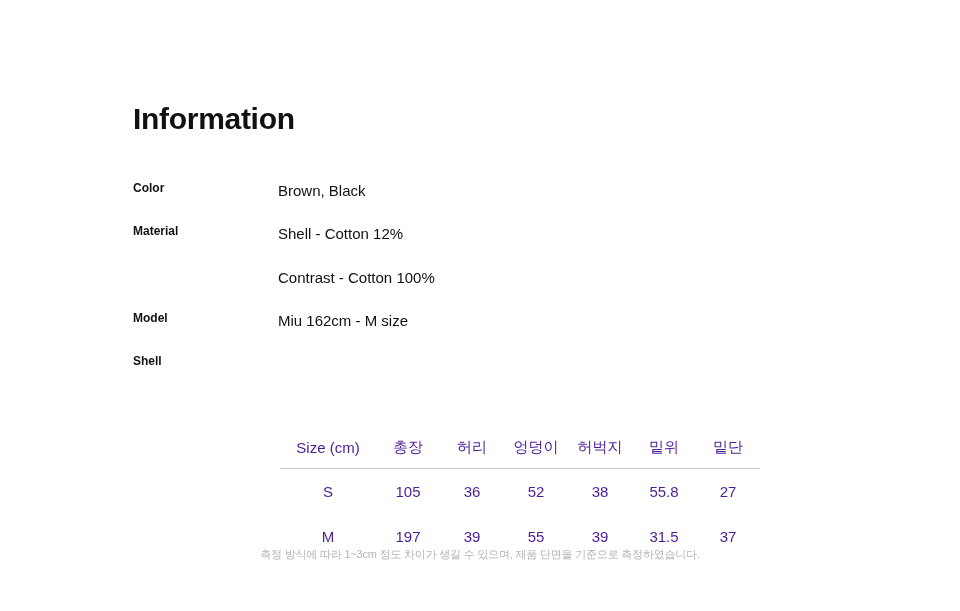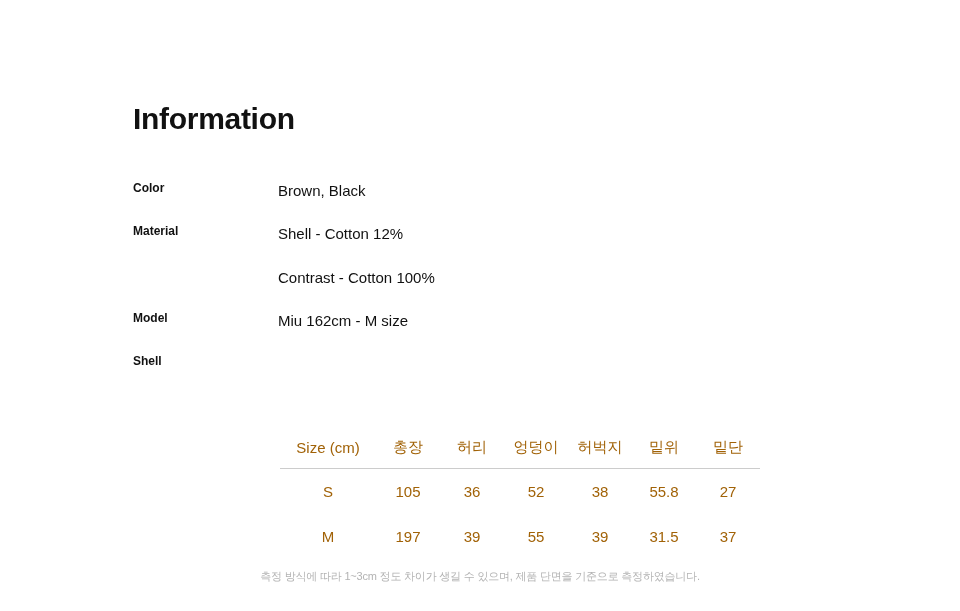--- a/index.html
+++ b/index.html
@@ -71,38 +71,38 @@
   }
   table.size-table {
     border-collapse: collapse;
     width: 480px;
     table-layout: fixed;
   }
   table.size-table th,
   table.size-table td {
     text-align: center;
     font-size: 15px;
-    color: #a16207;
+    color: #4c1d95;
     font-weight: normal;
     padding: 0;
     height: 45px;
     vertical-align: middle;
   }
   table.size-table thead th {
     border-bottom: 1px solid #cccccc;
     height: 42px;
   }
   table.size-table th.col-label {
     width: 96px;
     text-align: center;
   }
   .note {
     position: absolute;
     left: 0;
-    top: 525px;
+    top: 503px;
     width: 960px;
     text-align: center;
     font-size: 11px;
     color: #b3b3b3;
     letter-spacing: -0.2px;
   }
 </style>
 </head>
 <body>
 

